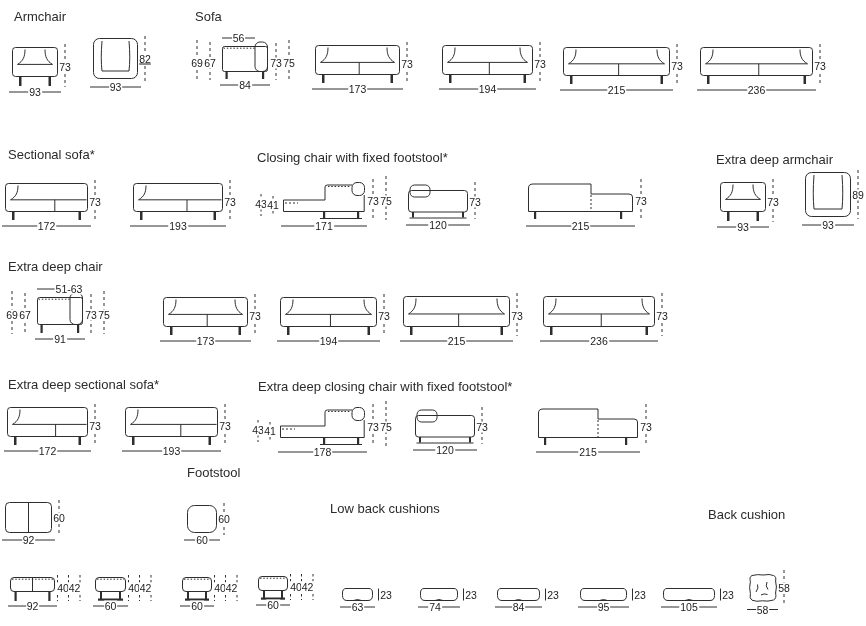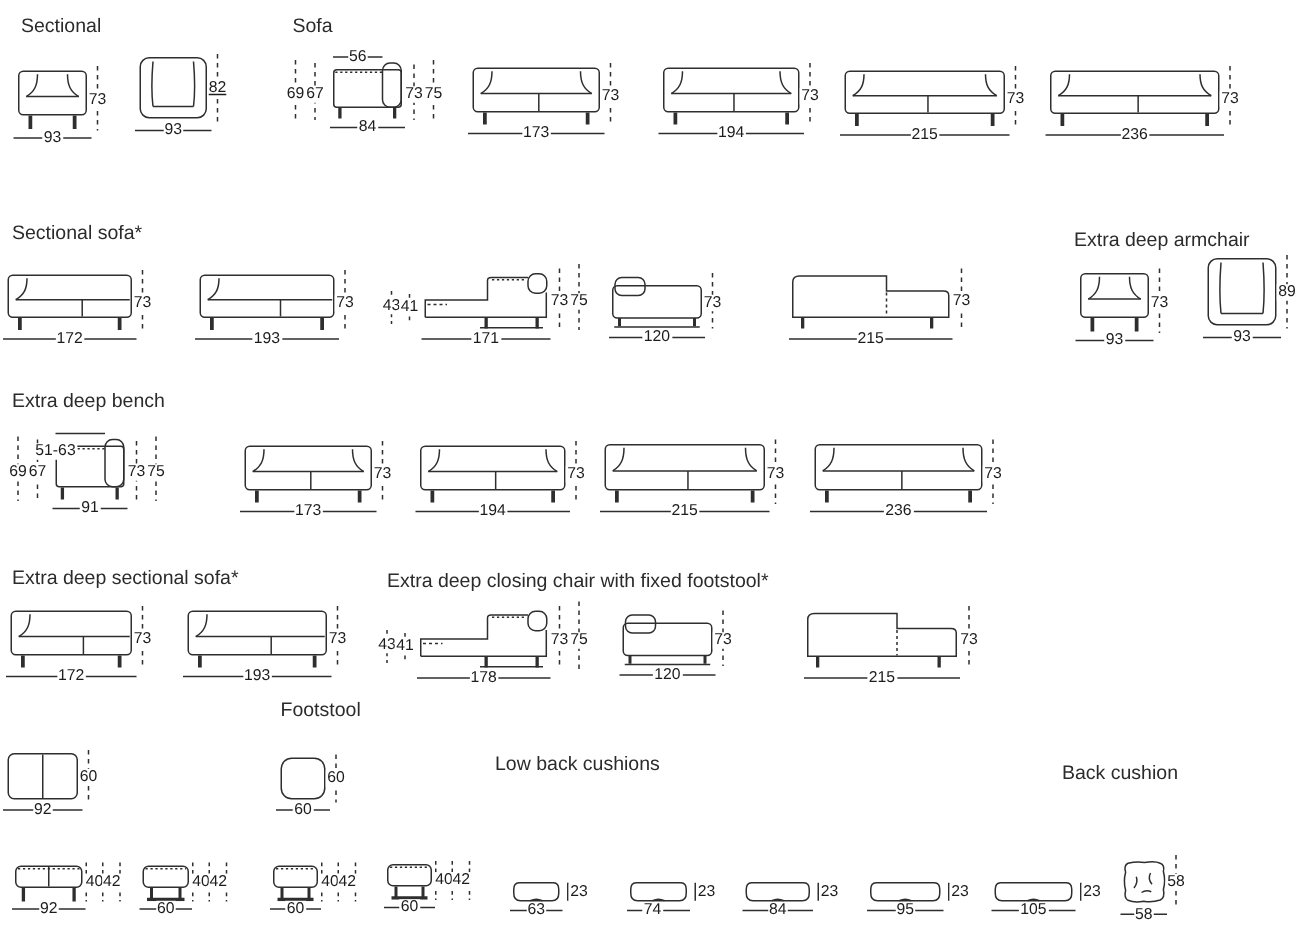--- a/index.html
+++ b/index.html
@@ -8,25 +8,26 @@
   .sec-label{position:absolute;font-size:13px;line-height:17px;color:#2b2b2b;letter-spacing:0;}
   .fig{position:absolute;}
   .fig svg{position:absolute;left:0;top:0;overflow:visible;}
   .dim{position:absolute;font-size:10.5px;line-height:11px;background:#ffffff;
        padding:0 1px;transform:translate(-50%,-50%);color:#1c1c1c;white-space:nowrap;}
 </style>
 </head>
 <body>
 
 <div class="canvas">
-  <div class="sec-label" style="left:14px;top:8px;">Sectional</div>
+  <div class="sec-label" style="left:14px;top:8px;">Armchair</div>
   <div class="sec-label" style="left:195px;top:8px;">Sofa</div>
   <div class="sec-label" style="left:8px;top:146px;">Sectional sofa*</div>
+  <div class="sec-label" style="left:257px;top:149px;">Closing chair with fixed footstool*</div>
   <div class="sec-label" style="left:716px;top:151px;">Extra deep armchair</div>
-  <div class="sec-label" style="left:8px;top:258px;">Extra deep bench</div>
+  <div class="sec-label" style="left:8px;top:258px;">Extra deep chair</div>
   <div class="sec-label" style="left:8px;top:376px;">Extra deep sectional sofa*</div>
   <div class="sec-label" style="left:258px;top:378px;">Extra deep closing chair with fixed footstool*</div>
   <div class="sec-label" style="left:187px;top:464px;">Footstool</div>
   <div class="sec-label" style="left:330px;top:500px;">Low back cushions</div>
   <div class="sec-label" style="left:708px;top:506px;">Back cushion</div>
   <div id="figures">
       <div class="fig" style="left: 12px; top: 47px;">
         <svg width="46" height="50" style="stroke: rgb(46, 46, 46); fill: none; stroke-width: 1;">
           <rect x="0.5" y="0.5" width="45" height="29" rx="3"></rect>
           <path d="M 13 2.5 C 13 9.9, 11 14.1, 5.5 17.4"></path>
@@ -241,21 +242,21 @@
           <line x1="1.5" y1="2.2" x2="33" y2="2.2" stroke-dasharray="1.5,1.8"></line>
           <rect x="3.5" y="28" width="2.2" height="8" fill="#2e2e2e" stroke="none"></rect>
           <rect x="40" y="28" width="2.2" height="8" fill="#2e2e2e" stroke="none"></rect>
           <line x1="0" y1="-8" x2="33" y2="-8"></line>
           <line x1="-25" y1="-6" x2="-25" y2="37" stroke-dasharray="3,3"></line>
           <line x1="-12" y1="-4" x2="-12" y2="37" stroke-dasharray="3,3"></line>
           <line x1="54" y1="-3" x2="54" y2="37" stroke-dasharray="3,3"></line>
           <line x1="67" y1="-6" x2="67" y2="37" stroke-dasharray="3,3"></line>
           <line x1="-2" y1="42" x2="48" y2="42"></line>
         </svg>
-        <span class="dim" style="left: 0; top: -8px; margin-top: 12px;">51-63</span>
+        <span class="dim" style="left: 32px; top: -8px;">51-63</span>
         <span class="dim" style="left: -25px; top: 18px;">69</span>
         <span class="dim" style="left: -12px; top: 18px;">67</span>
         <span class="dim" style="left: 54px; top: 18px;">73</span>
         <span class="dim" style="left: 67px; top: 18px;">75</span>
         <span class="dim" style="left: 23px; top: 42px;">91</span>
       </div>
       <div class="fig" style="left: 163px; top: 297px;">
         <svg width="85" height="50" style="stroke: rgb(46, 46, 46); fill: none; stroke-width: 1;">
           <rect x="0.5" y="0.5" width="84" height="29" rx="3"></rect>
           <path d="M 13 2.5 C 13 9.9, 11 14.1, 5.5 17.4"></path>

